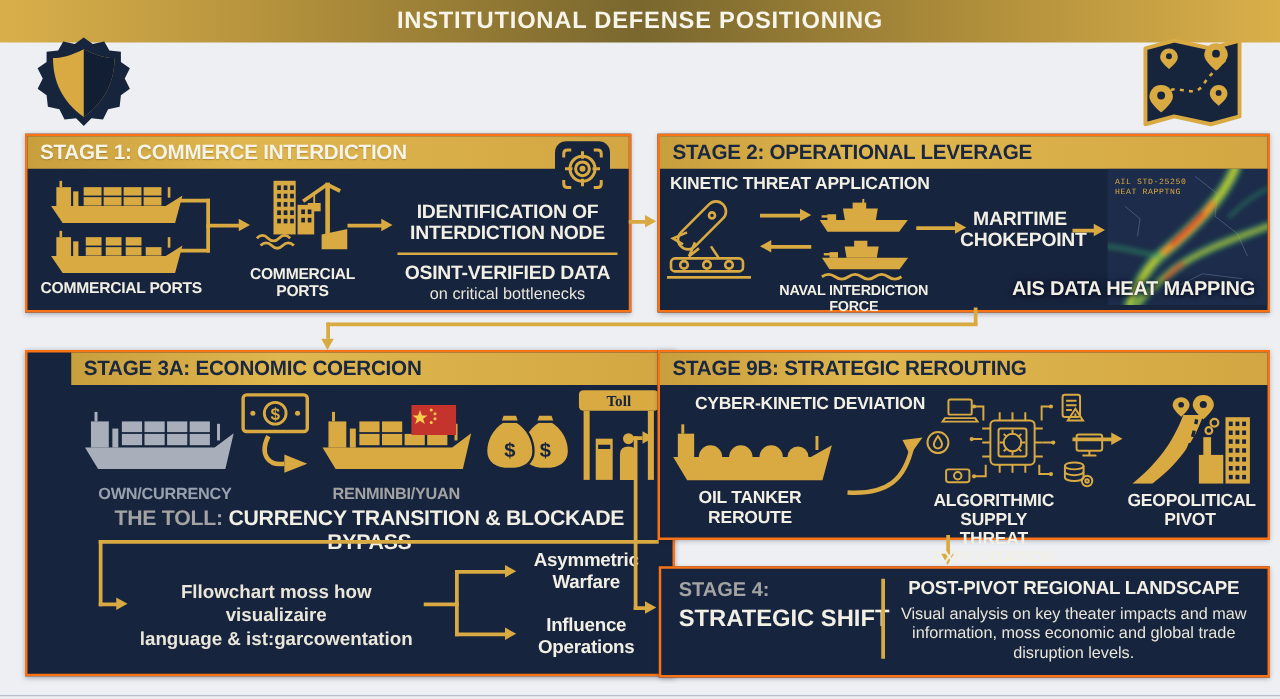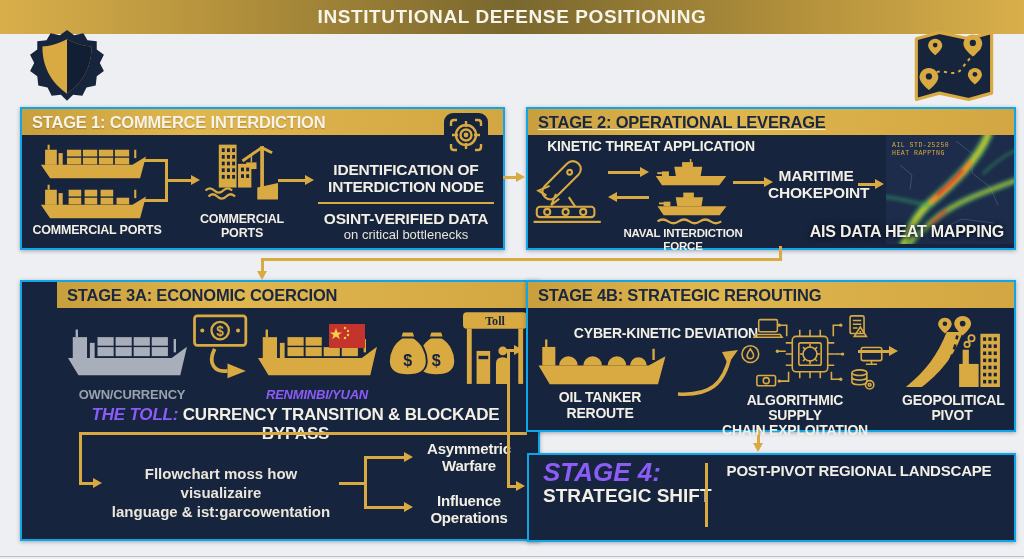--- a/index.html
+++ b/index.html
@@ -7,29 +7,29 @@
           font-family:"Liberation Sans",sans-serif;color:#f2efe5;}
   .abs{position:absolute;}
   
   .page-title{left:0;top:9;width:1024px;text-align:center;font-family:"Liberation Serif",serif;
               font-weight:700;font-size:31px;letter-spacing:1px;color:#1b2946;}
   .banner{left:0;top:55;width:1024px;height:34px;
           background:linear-gradient(90deg,#d9af4a 0%,#b3913c 22%,#79672e 50%,#b3913c 78%,#d9af4a 100%);
           display:flex;align-items:center;justify-content:center;}
   .banner span{color:#f7f4ea;font-weight:700;font-size:19px;letter-spacing:.6px;}
   
-  .panel{position:absolute;background:#17243d;border:2px solid #0ea5e9;box-shadow:0 1px 4px rgba(20,30,50,.35);}
+  .panel{position:absolute;background:#17243d;border:2px solid #f97316;box-shadow:0 1px 4px rgba(20,30,50,.35);}
   .phead{height:26px;background:linear-gradient(90deg,#c89f3d,#e0b64e 35%,#d2a743);
          display:flex;align-items:center;padding-left:10px;font-weight:700;font-size:16.5px;letter-spacing:-.2px;}
   .phead.dark{color:#1a2740;}
   .phead.light{color:#f7f3e7;text-shadow:0 1px 1px rgba(40,30,0,.25);}
   .pbody{position:relative;width:100%;}
   
   .lbl{font-weight:700;color:#f2efe5;letter-spacing:-.2px;text-align:center;line-height:1.12;}
-  .gold-t{color:#8b5cf6;font-style:italic;}
+  .gold-t{color:#a3a3a3;}
   .gray-t{color:#98a1ad;}
   
   .hl{position:absolute;height:3px;background:#d9a942;}
   .vl{position:absolute;width:3px;background:#d9a942;}
   .tri-r{position:absolute;width:0;height:0;border-top:5.5px solid transparent;border-bottom:5.5px solid transparent;border-left:9px solid #d9a942;}
   .tri-l{position:absolute;width:0;height:0;border-top:5.5px solid transparent;border-bottom:5.5px solid transparent;border-right:9px solid #d9a942;}
   .tri-d{position:absolute;width:0;height:0;border-left:5.5px solid transparent;border-right:5.5px solid transparent;border-top:9px solid #d9a942;}
   .hairline{position:absolute;left:0;width:1024px;height:1px;background:#c9cfd9;}
   .underline-block{border-bottom:2.5px solid #d9a942;padding-bottom:6px;margin-bottom:6px;}
   .shadowed{text-shadow:0 1px 3px rgba(8,16,34,.9),0 0 6px rgba(8,16,34,.7);}
@@ -178,26 +178,26 @@
         <div class="underline-block">
           <div class="lbl" style="font-size:15.5px;">IDENTIFICATION OF</div>
           <div class="lbl" style="font-size:15.5px;">INTERDICTION NODE</div>
         </div>
         <div class="lbl" style="font-size:15.5px;">OSINT-VERIFIED DATA</div>
         <div style="font-size:13px;color:#e9e5d9;">on critical bottlenecks</div>
       </div>
     </div>
   </div>
 
-  <div class="panel" style="left:526px;top:107px;width:486px;height:139px;text-decoration:underline;">
+  <div class="panel" style="left:526px;top:107px;width:486px;height:139px;">
     <div class="phead dark">
       <span>STAGE 2: OPERATIONAL LEVERAGE</span>
     </div>
     <div class="pbody" style="height:109px;">
-      <div class="abs lbl" style="left:8px;top:4px;width:230px;text-align:center;font-size:14px;">KINETIC THREAT APPLICATION</div>
+      <div class="abs lbl" style="left:8px;top:4px;width:230px;text-align:left;font-size:14px;">KINETIC THREAT APPLICATION</div>
 
       <svg class="abs" style="left:4px;top:22px;" width="72" height="69" viewBox="0 0 90 86">
         <g stroke="#d9a942" stroke-width="2.6" fill="none">
           <path d="M16 50 C12 46 12 40 16 36 L44 8 C48 4 54 4 58 8 C62 12 62 18 58 22 L30 50 C26 54 20 54 16 50 Z"></path>
           <circle cx="47" cy="19" r="3"></circle>
           <path d="M22 36 L8 42 L18 48"></path>
             <path d="M30 46 L24 60 L34 52"></path>
           <path d="M54 62 L46 50"></path>
           <rect x="6" y="62" width="72" height="13" rx="4"></rect>
           <circle cx="19" cy="68.5" r="3.8"></circle>
@@ -372,24 +372,24 @@
       </div>
       <div class="abs lbl" style="left:352px;top:132px;width:120px;font-size:15px;line-height:17px;">
         <div>Asymmetric</div>
         <div>Warfare</div>
       </div>
     </div>
   </div>
 
   <div class="panel" style="left:526px;top:280px;width:486px;height:148px;">
     <div class="phead dark">
-      <span>STAGE 4B: STRATEGIC REROUTING</span>
+      <span>STAGE 9B: STRATEGIC REROUTING</span>
     </div>
     <div class="pbody" style="height:118px;">
-      <div class="abs lbl" style="left:10px;top:18px;width:220px;text-align:right;font-size:14px;">CYBER-KINETIC DEVIATION</div>
+      <div class="abs lbl" style="left:10px;top:7px;width:220px;text-align:center;font-size:14px;">CYBER-KINETIC DEVIATION</div>
 
       <svg class="abs" style="left:8px;top:24px;" width="132" height="56" viewBox="0 0 140 60" fill="#d9a942">
         <path d="M2 36 L120 36 L138 26 L130 56 L14 56 Z"></path>
         <path d="M24 36 A10 10 0 0 1 44 36 Z"></path>
           <path d="M50 36 A10 10 0 0 1 70 36 Z"></path>
         <path d="M76 36 A10 10 0 0 1 96 36 Z"></path>
           <path d="M100 36 A9 9 0 0 1 118 36 Z"></path>
         <rect x="6" y="16" width="14" height="20"></rect>
           <rect x="9" y="8" width="2.5" height="8"></rect>
         <rect x="124" y="18" width="2.5" height="12"></rect>
@@ -448,21 +448,21 @@
           <circle cx="52" cy="12" r="1.8"></circle>
             <circle cx="50" cy="40" r="1.8"></circle>
             <circle cx="52" cy="72" r="1.8"></circle>
           <circle cx="118" cy="12" r="1.8"></circle>
             <circle cx="120" cy="43" r="1.8"></circle>
             <circle cx="118" cy="70" r="1.8"></circle>
         </g>
       </svg>
       <div class="abs lbl" style="left:192px;top:85px;width:150px;font-size:14px;line-height:15px;z-index:3;">
         <div>ALGORITHMIC SUPPLY</div>
-        <div>CHAIN EXPLOITATION</div>
+        <div>THREAT EXPLOITATION</div>
       </div>
 
       <div class="hl" style="left:330px;top:42px;width:32px;"></div>
       <div class="tri-r" style="left:361px;top:38px;"></div>
 
       <svg class="abs" style="left:374px;top:8px;" width="100" height="71" viewBox="0 0 112 80">
         <path d="M4 80 C26 62 40 44 50 18 L68 18 C58 48 40 66 22 80 Z" fill="#d9a942"></path>
         <path d="M36 80 C50 62 58 44 62 22" stroke="#17243d" stroke-width="3" stroke-dasharray="6 6" fill="none"></path>
         <g fill="#d9a942">
           <g transform="translate(48,2) scale(0.8)">
@@ -507,26 +507,27 @@
       </svg>
       <div class="abs lbl" style="left:374px;top:85px;width:100px;font-size:14px;line-height:15px;">
         <div>GEOPOLITICAL</div>
         <div>PIVOT</div>
       </div>
     </div>
   </div>
 
   <div class="panel" style="left:527px;top:453px;width:485px;height:85px;">
     <div class="abs" style="left:14px;top:6px;text-align:left;">
-      <div class="gold-t" style="font-size:26px;font-weight:700;line-height:23px;">STAGE 4:</div>
+      <div class="gold-t" style="font-size:16px;font-weight:700;line-height:23px;">STAGE 4:</div>
       <div style="font-size:19px;font-weight:700;line-height:23px;color:#f2efe5;">STRATEGIC SHIFT</div>
     </div>
     <div class="abs" style="left:176px;top:8px;width:2.5px;height:64px;background:#d9a942;"></div>
     <div class="abs" style="left:188px;top:8px;width:284px;text-align:center;">
       <div class="lbl" style="font-size:15px;">POST-PIVOT REGIONAL LANDSCAPE</div>
+      <div style="font-size:13px;line-height:15.5px;color:#e9e5d9;margin-top:3px;">Visual analysis on key theater impacts and maw information, moss economic and global trade disruption levels.</div>
     </div>
   </div>
 
   <div class="hl" style="left:503px;top:176px;width:14px;"></div>
   <div class="tri-r" style="left:516px;top:172px;"></div>
 
   <div class="vl" style="left:779px;top:246px;height:14px;"></div>
   <div class="hl" style="left:261px;top:258px;width:521px;"></div>
   <div class="vl" style="left:261px;top:258px;height:13px;"></div>
   <div class="tri-d" style="left:257px;top:271px;"></div>

